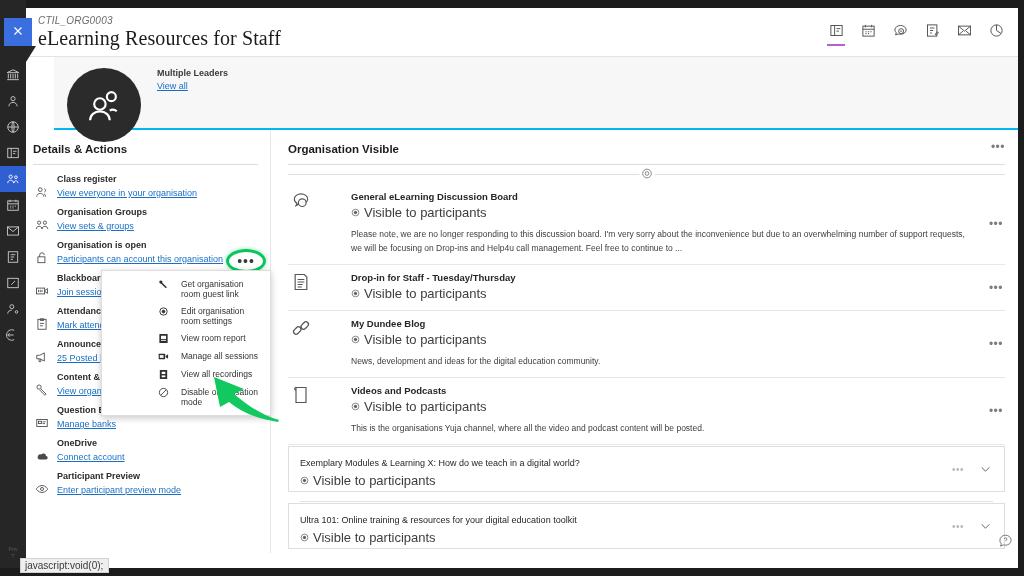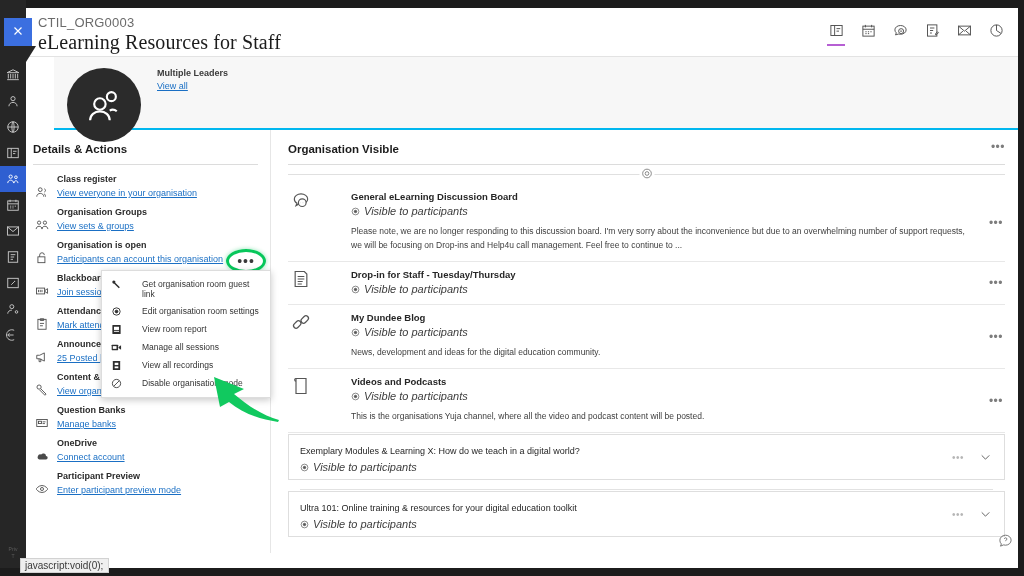--- a/index.html
+++ b/index.html
@@ -56,21 +56,21 @@
     overflow: hidden;
     z-index: 10;
   }
 
   
   #header {
     position: relative; height: 49px; background: #fff;
     border-bottom: 1px solid #e3e3e3;
     padding: 7px 16px 0 12px;
   }
-  #crumb { font-size: 13px; color: #6b6b6b; letter-spacing: .2px; }
+  #crumb { font-size: 10px; color: #6b6b6b; letter-spacing: .2px; font-style: italic; }
   #page-title {
     font-family: "Liberation Serif", serif;
     font-size: 20px; color: #1c1c1c; margin-top: 1px; letter-spacing: .1px;
   }
   #header-icons {
     position: absolute; right: 12px; top: 14px;
     display: flex; gap: 12px; align-items: flex-start;
   }
   .hicon {
     width: 20px; height: 24px; color: #4d4d4d;
@@ -146,22 +146,22 @@
   #collab-dots { font-size: 14px; color: #3a3a3a; letter-spacing: 1px; line-height: 8px; position: relative; }
 
   
   #dropdown {
     position: absolute; left: 75px; top: 140px; width: 170px;
     background: #fff; border: 1px solid #dddddd;
     box-shadow: 0 2px 7px rgba(0,0,0,.22);
     z-index: 35; padding: 4px 0 5px 0;
   }
   .dd-item {
-    display: flex; gap: 20px;
-    padding: 3.5px 9px; font-size: 8.5px; color: #333;
+    display: flex; gap: 12px;
+    padding: 3.5px 9px; font-size: 8.5px; color: #333; margin-left: 47px;
   }
   .dd-ico { width: 11px; flex: none; color: #2e2e2e; }
   .dd-ico svg { width: 11px; height: 11px; display: block; }
 
   
   #arrow { position: absolute; left: 186px; top: 372px; z-index: 38; }
 
   
   #add-divider { position: relative; height: 19px; }
   #add-divider .line {
@@ -177,21 +177,21 @@
   .ci-row {
     display: flex; gap: 10px; padding: 6px 0 9px 3px;
     border-bottom: 1px solid #e8e8e8; position: relative;
   }
   .ci-ico { width: 22px; flex: none; color: #555; padding-top: 1px; }
   .ci-ico svg { width: 20px; height: 20px; display: block; }
   .ci-body { flex: 1; padding-right: 36px; min-width: 0; margin-left: 28px; }
   .ci-title { font-size: 9.5px; font-weight: bold; color: #262626; line-height: 13px; }
   .ci-vis { display: flex; align-items: center; gap: 4px; margin-top: 2px; }
   .ci-vis svg { width: 9px; height: 9px; color: #555; flex: none; }
-  .ci-vis span { font-size: 11px; color: #3d3d3d; font-style: italic; }
+  .ci-vis span { font-size: 13px; color: #3d3d3d; }
   .ci-desc { font-size: 8.5px; color: #3d3d3d; line-height: 14px; margin-top: 7px; }
   .row-dots {
     position: absolute; right: 2px; top: 50%; transform: translateY(-50%);
     font-size: 12px; color: #7d7d7d; letter-spacing: .5px; line-height: 6px;
   }
   .head-dots { position: absolute; right: 13px; top: 14px; font-size: 12px; color: #7d7d7d; letter-spacing: .5px; line-height: 6px; }
 
   
   .folder {
     margin-top: 1px; border: 1px solid #dedede; background: #fff;

